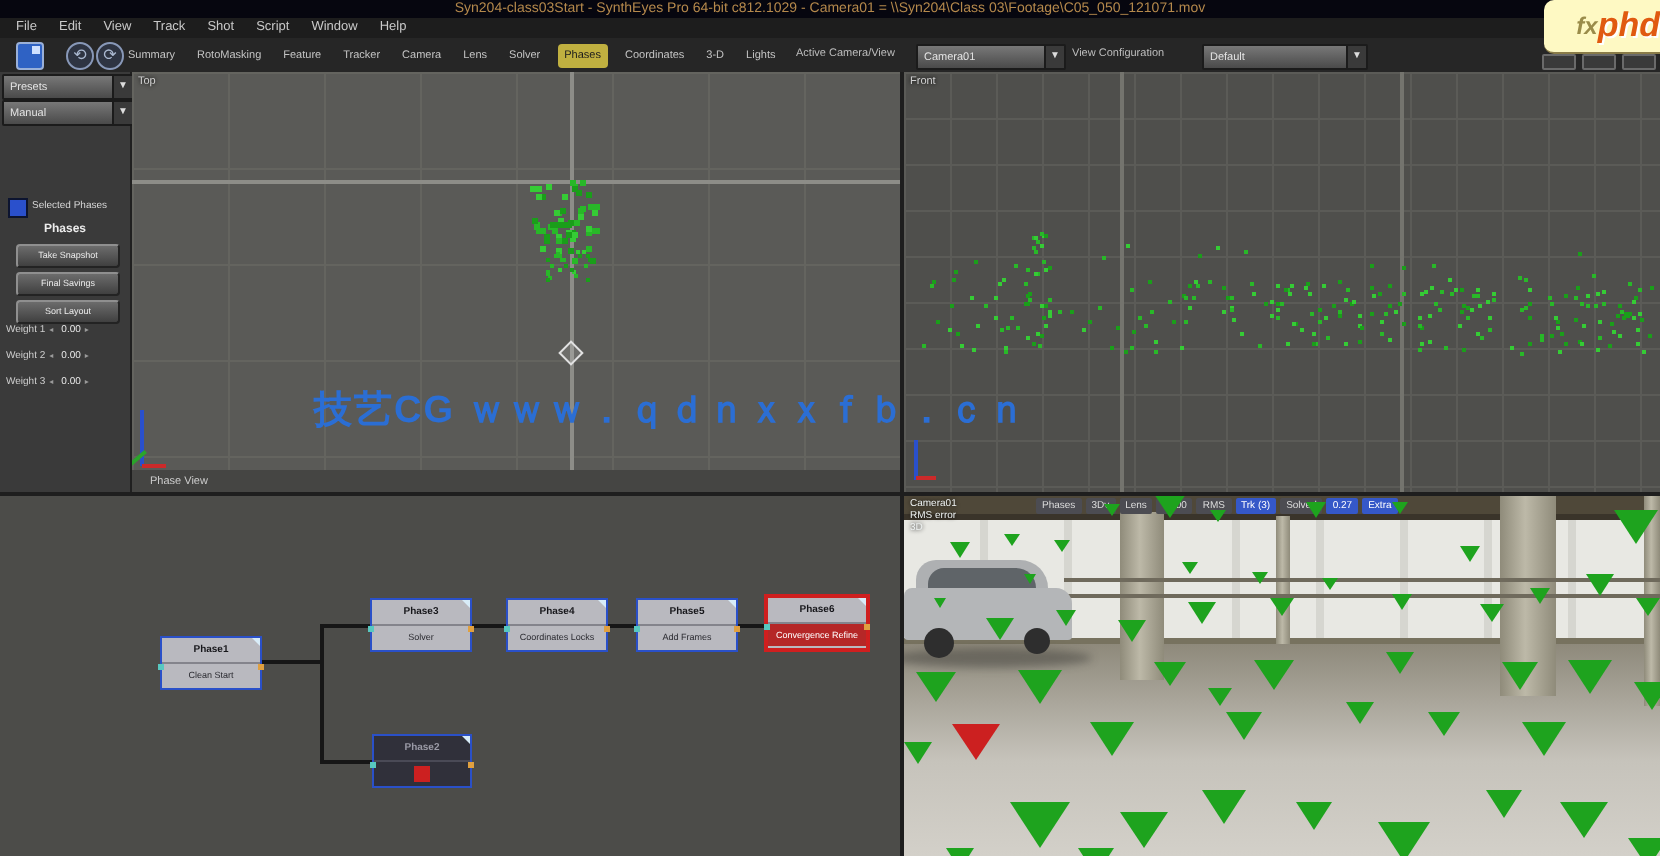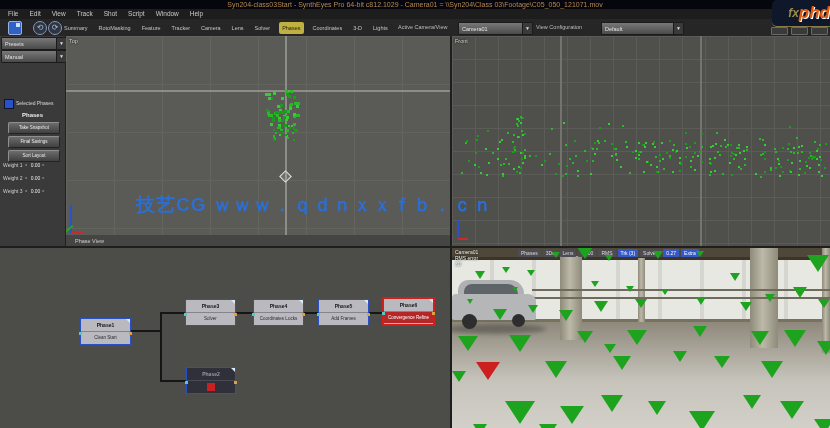--- a/index.html
+++ b/index.html
@@ -92,23 +92,23 @@
   .hud-btn{background:#4c4c52;color:#dddddd;font-size:5px;line-height:8px;padding:0 3px;border-radius:1px;white-space:nowrap;}
   .hud-btn.hl{background:#3558c8;color:#ffffff;}
   
   #scatter-layer,#tracker-layer{position:absolute;left:0;top:0;width:830px;height:428px;pointer-events:none;}
   .dot{position:absolute;}
   .tri{position:absolute;width:0;height:0;border-left-style:solid;border-right-style:solid;border-top-style:solid;
        border-left-color:transparent;border-right-color:transparent;pointer-events:auto;}
   .split-v{position:absolute;left:450px;top:36px;width:2px;height:392px;background:#1e1e1e;}
   .split-h{position:absolute;left:0;top:246px;width:830px;height:2px;background:#1e1e1e;}
   
-  .watermark{position:absolute;left:136px;top:192px;font-size:19px;font-weight:bold;color:#2b6ed4;
+  .watermark{position:absolute;left:157px;top:192px;font-size:19px;font-weight:bold;color:#2b6ed4;
              letter-spacing:1px;white-space:nowrap;z-index:40;}
-  .badge{position:absolute;right:0;top:0;width:58px;height:26px;background:#0f172a;border-radius:5px 0 0 5px;
+  .badge{position:absolute;right:0;top:0;width:58px;height:26px;background:#fef9c3;border-radius:5px 0 0 5px;
          z-index:41;display:flex;align-items:center;justify-content:flex-end;overflow:hidden;border-bottom:1px solid #8a7c48;}
   .badge .fx{color:#9a8c4a;font-style:italic;font-size:12px;font-weight:bold;}
   .badge .phd{color:#e05a10;font-style:italic;font-size:17px;font-weight:bold;text-shadow:1px 1px 0 #fff;}
   .badge-btns{position:absolute;right:2px;top:27px;display:flex;gap:3px;z-index:41;}
   .badge-btn{width:15px;height:6px;background:#3a3a3a;border:1px solid #6a6a6a;border-radius:1px;}
 </style>
 </head>
 <body>
 
 <div class="stage">

